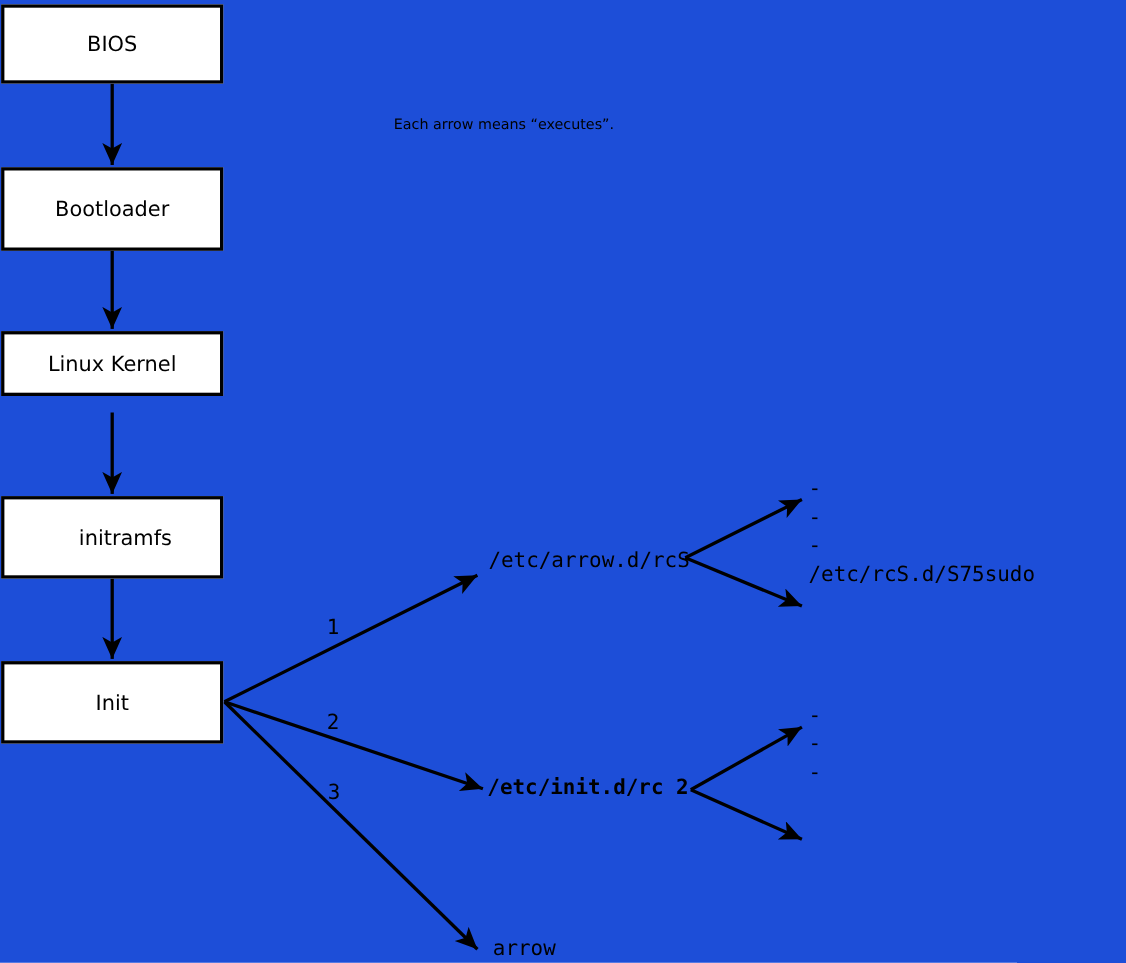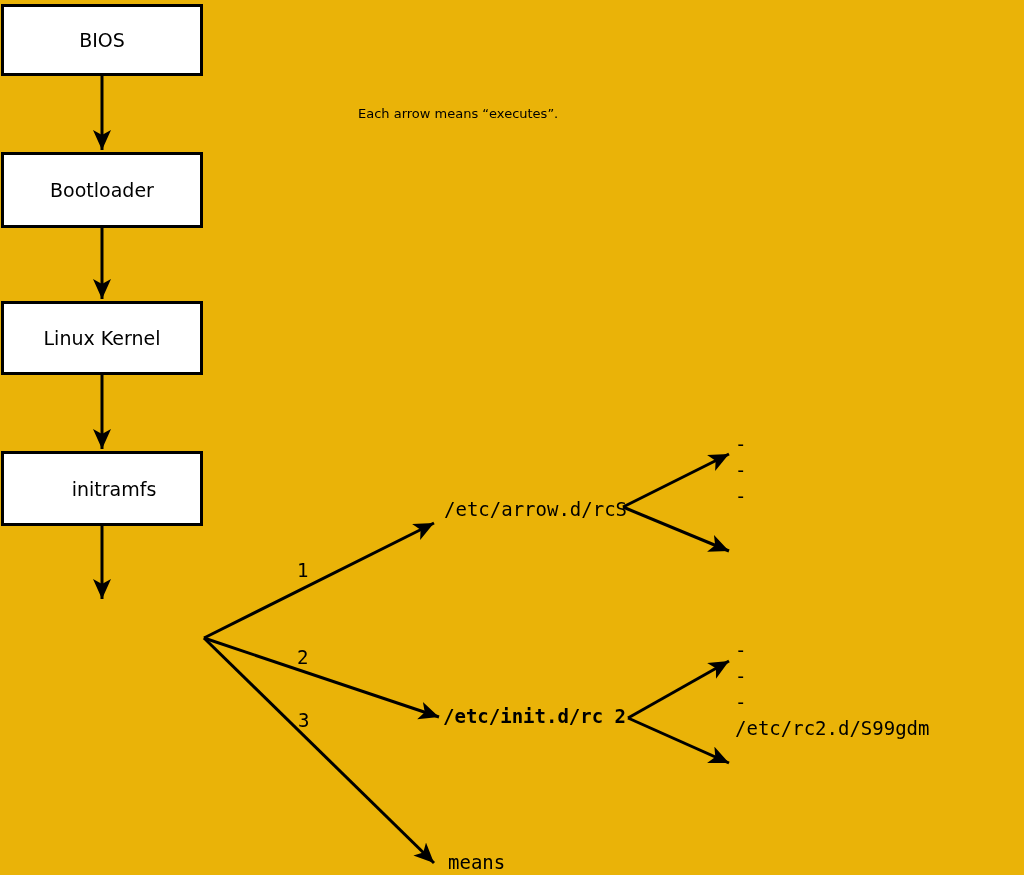--- a/index.html
+++ b/index.html
@@ -1,21 +1,21 @@
 <!DOCTYPE html>
 <html><head>
 <meta charset="utf-8">
 <style>
   html, body { margin: 0; padding: 0; }
   body { background: #ffffff; }
   .canvas {
     position: relative;
     width: 1024px;
     height: 875px;
-    background: #eab308;
+    background: #1d4ed8;
     font-family: "DejaVu Sans", sans-serif;
     color: #000000;
     overflow: hidden;
   }
   .arrows-layer {
     position: absolute;
     left: 0; top: 0;
     width: 1024px; height: 875px;
   }
   .arrows-layer line { stroke: #000000; stroke-width: 3; }
@@ -27,21 +27,21 @@
     background: #ffffff;
     box-sizing: border-box;
     display: flex;
     align-items: center;
     justify-content: center;
     font-size: 19px;
     font-family: "DejaVu Sans", sans-serif;
   }
   .box-bios       { top: 4px;   height: 72px; }
   .box-bootloader { top: 152px; height: 76px; }
-  .box-kernel     { top: 301px; height: 74px; }
+  .box-kernel     { top: 301px; height: 59px; }
   .box-initramfs  { top: 451px; height: 75px; padding-left: 24px; }
   .box-init       { top: 601px; height: 75px; }
   .note {
     position: absolute;
     left: 358px; top: 102px;
     font-size: 13px;
     line-height: 23px;
     white-space: nowrap;
   }
   .mono {
@@ -100,37 +100,40 @@
   </div>
   <div class="flow-box box-bootloader">
     <span>Bootloader</span>
   </div>
   <div class="flow-box box-kernel">
     <span>Linux Kernel</span>
   </div>
   <div class="flow-box box-initramfs">
     <span>initramfs</span>
   </div>
+  <div class="flow-box box-init">
+    <span>Init</span>
+  </div>
 
   <div class="note">Each arrow means “executes”.</div>
 
   <div class="mono branch-num-1">1</div>
   <div class="mono branch-num-2">2</div>
   <div class="mono branch-num-3">3</div>
 
   <div class="mono branch-target-rcs">/etc/arrow.d/rcS</div>
   <div class="mono branch-target-rc2">/etc/init.d/rc 2</div>
-  <div class="mono branch-target-getty">means</div>
+  <div class="mono branch-target-getty">arrow</div>
 
   <div class="script-list script-list-rcs">
     <div>-</div>
     <div>-</div>
     <div>-</div>
+    <div>/etc/rcS.d/S75sudo</div>
   </div>
 
   <div class="script-list script-list-rc2">
     <div>-</div>
     <div>-</div>
     <div>-</div>
-    <div>/etc/rc2.d/S99gdm</div>
   </div>
 
 </div>
 
 </body></html>

